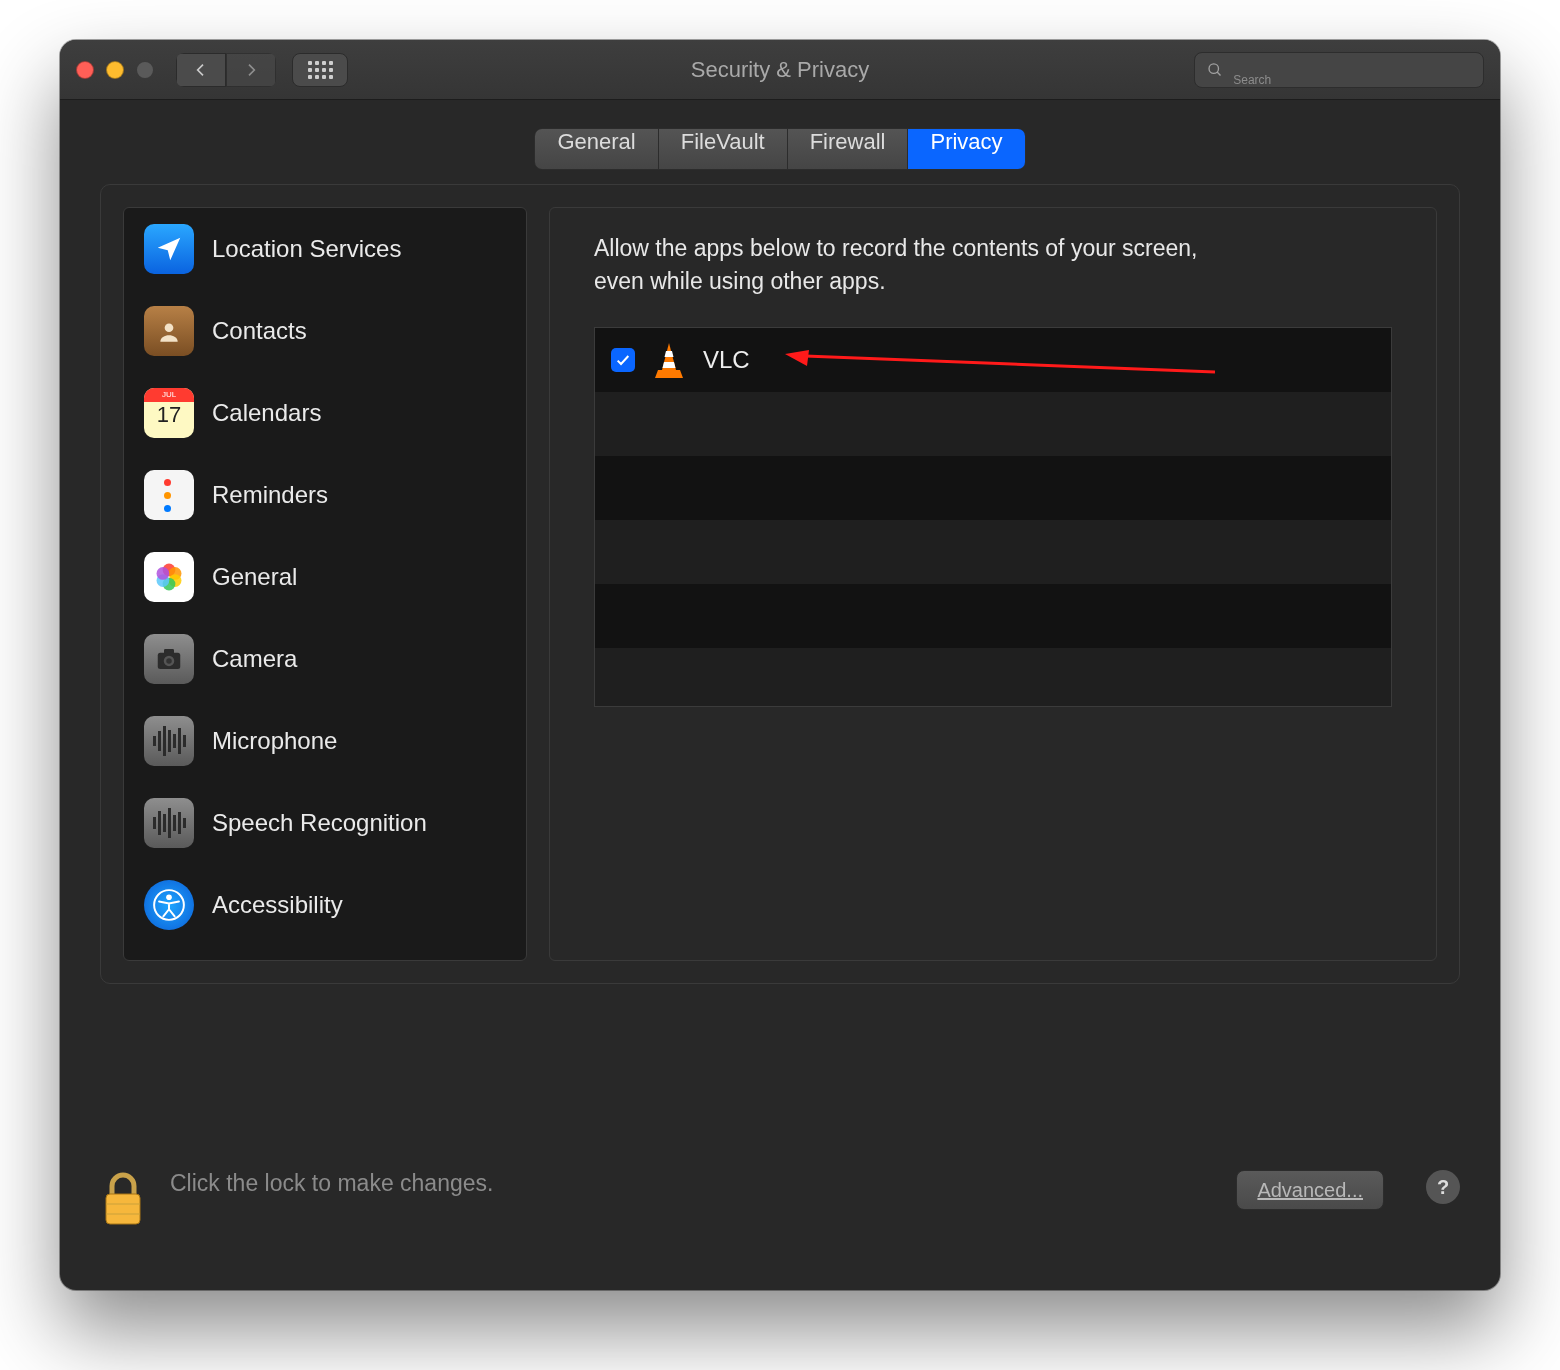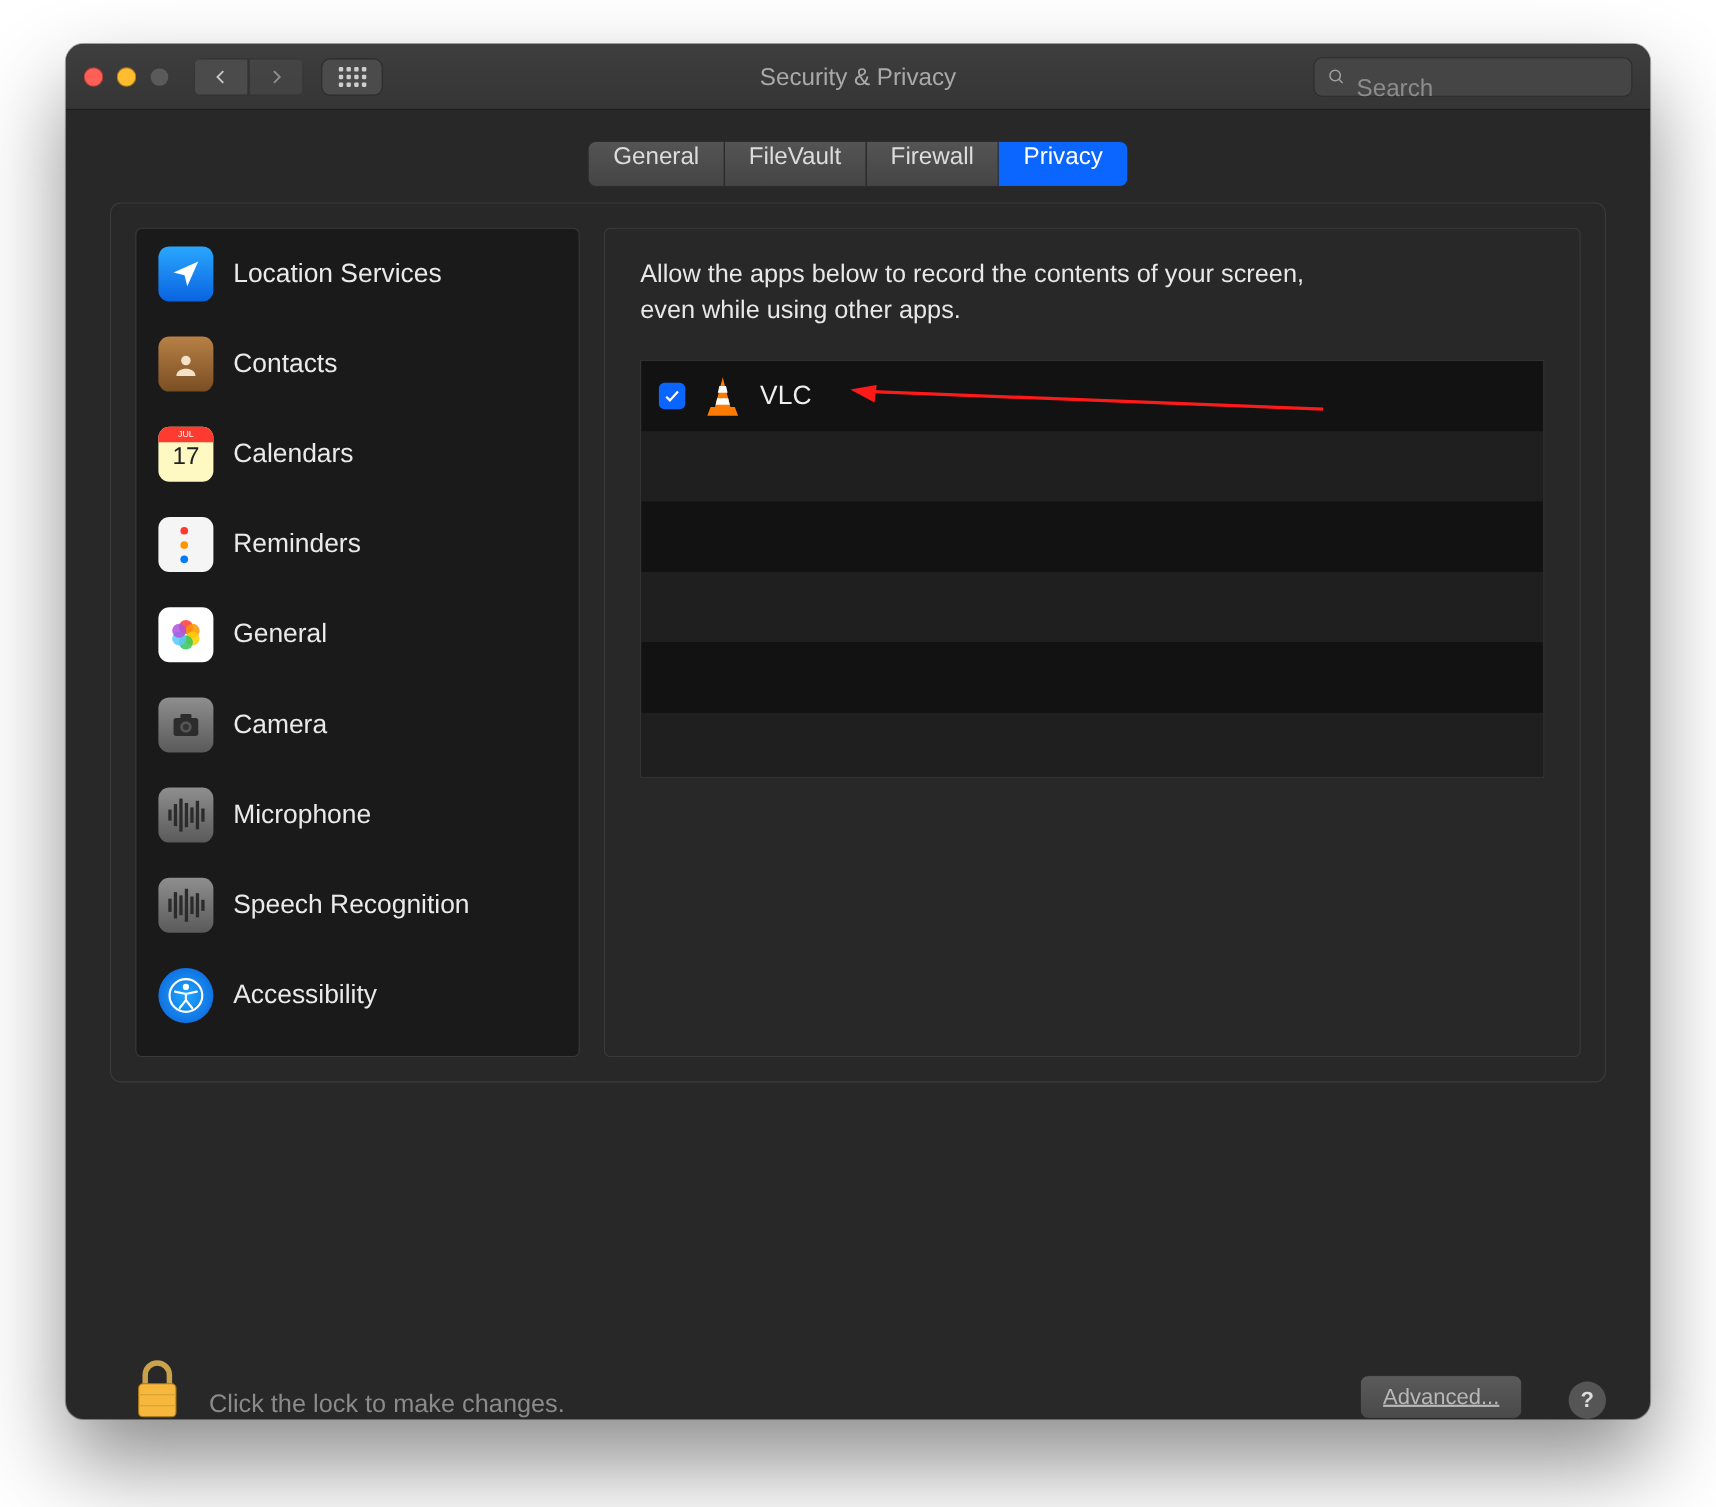--- a/index.html
+++ b/index.html
@@ -64,21 +64,21 @@
   .search {
     margin-left: auto;
     display: flex; align-items: center; gap: 10px;
     background: #454545; border: 1px solid #2d2d2d;
     border-radius: 8px; height: 36px; padding: 0 12px;
     width: 290px;
   }
   .search svg { width: 18px; height: 18px; fill: none; stroke: #a0a0a0; stroke-width: 2; }
   .search input {
     background: transparent; border: 0; outline: none;
-    color: #7dd3fc; font-size: 22px; width: 100%; margin-top: 20px;
+    color: #7dd3fc; font-size: 12px; width: 100%; margin-top: 20px;
   }
   .search input::placeholder { color: #8c8c8c; }
 
   
   .tabs-wrap { display: flex; justify-content: center; padding: 28px 0 14px; }
   .tabs {
     display: flex; border-radius: 8px; overflow: hidden;
     border: 1px solid #2c2c2c;
   }
   .tab {
@@ -115,21 +115,21 @@
     height: 82px; padding: 0 20px;
     font-size: 24px; color: #eaeaea;
   }
   .sb-icon { width: 50px; height: 50px; border-radius: 10px; display:flex; align-items:center; justify-content:center; flex: 0 0 50px; }
 
   
   .right {
     flex: 1; height: 100%;
     border: 1px solid #3a3a3a;
     border-radius: 6px;
-    padding: 24px 32px;
+    padding: 24px 44px;
     display: flex; flex-direction: column;
   }
   .desc { font-size: 23px; color: #e8e8e8; line-height: 1.45; max-width: 640px; }
   .apps-box {
     margin-top: 28px;
     border: 1px solid #3b3b3b;
     background: #171717;
     height: 380px;
     overflow: hidden;
   }
@@ -145,21 +145,21 @@
   .app-name { font-size: 24px; color: #eee; }
 
   
   .annot-arrow { position: absolute; left: 190px; top: 22px; pointer-events: none; }
   .annot-arrow svg { width: 430px; height: 30px; }
 
   
   .footer {
     position: absolute; left: 0; right: 0; bottom: 0;
     height: 120px; padding: 0 40px;
-    display:flex; align-items:flex-end; gap: 24px; margin-left: 20px;
+    display:flex; align-items:flex-start; gap: 24px;
   }
   .lock { width: 46px; height: 56px; }
   .footer-text { font-size: 23px; color: #8b8b8b; }
   .adv-btn {
     margin-left: auto;
     height: 40px; padding: 0 20px; border-radius: 8px;
     background: linear-gradient(#5a5a5a,#4a4a4a);
     border: 1px solid #2c2c2c;
     color: #b8b8b8; font-size: 20px;
     display:flex; align-items:center;text-decoration:underline;

